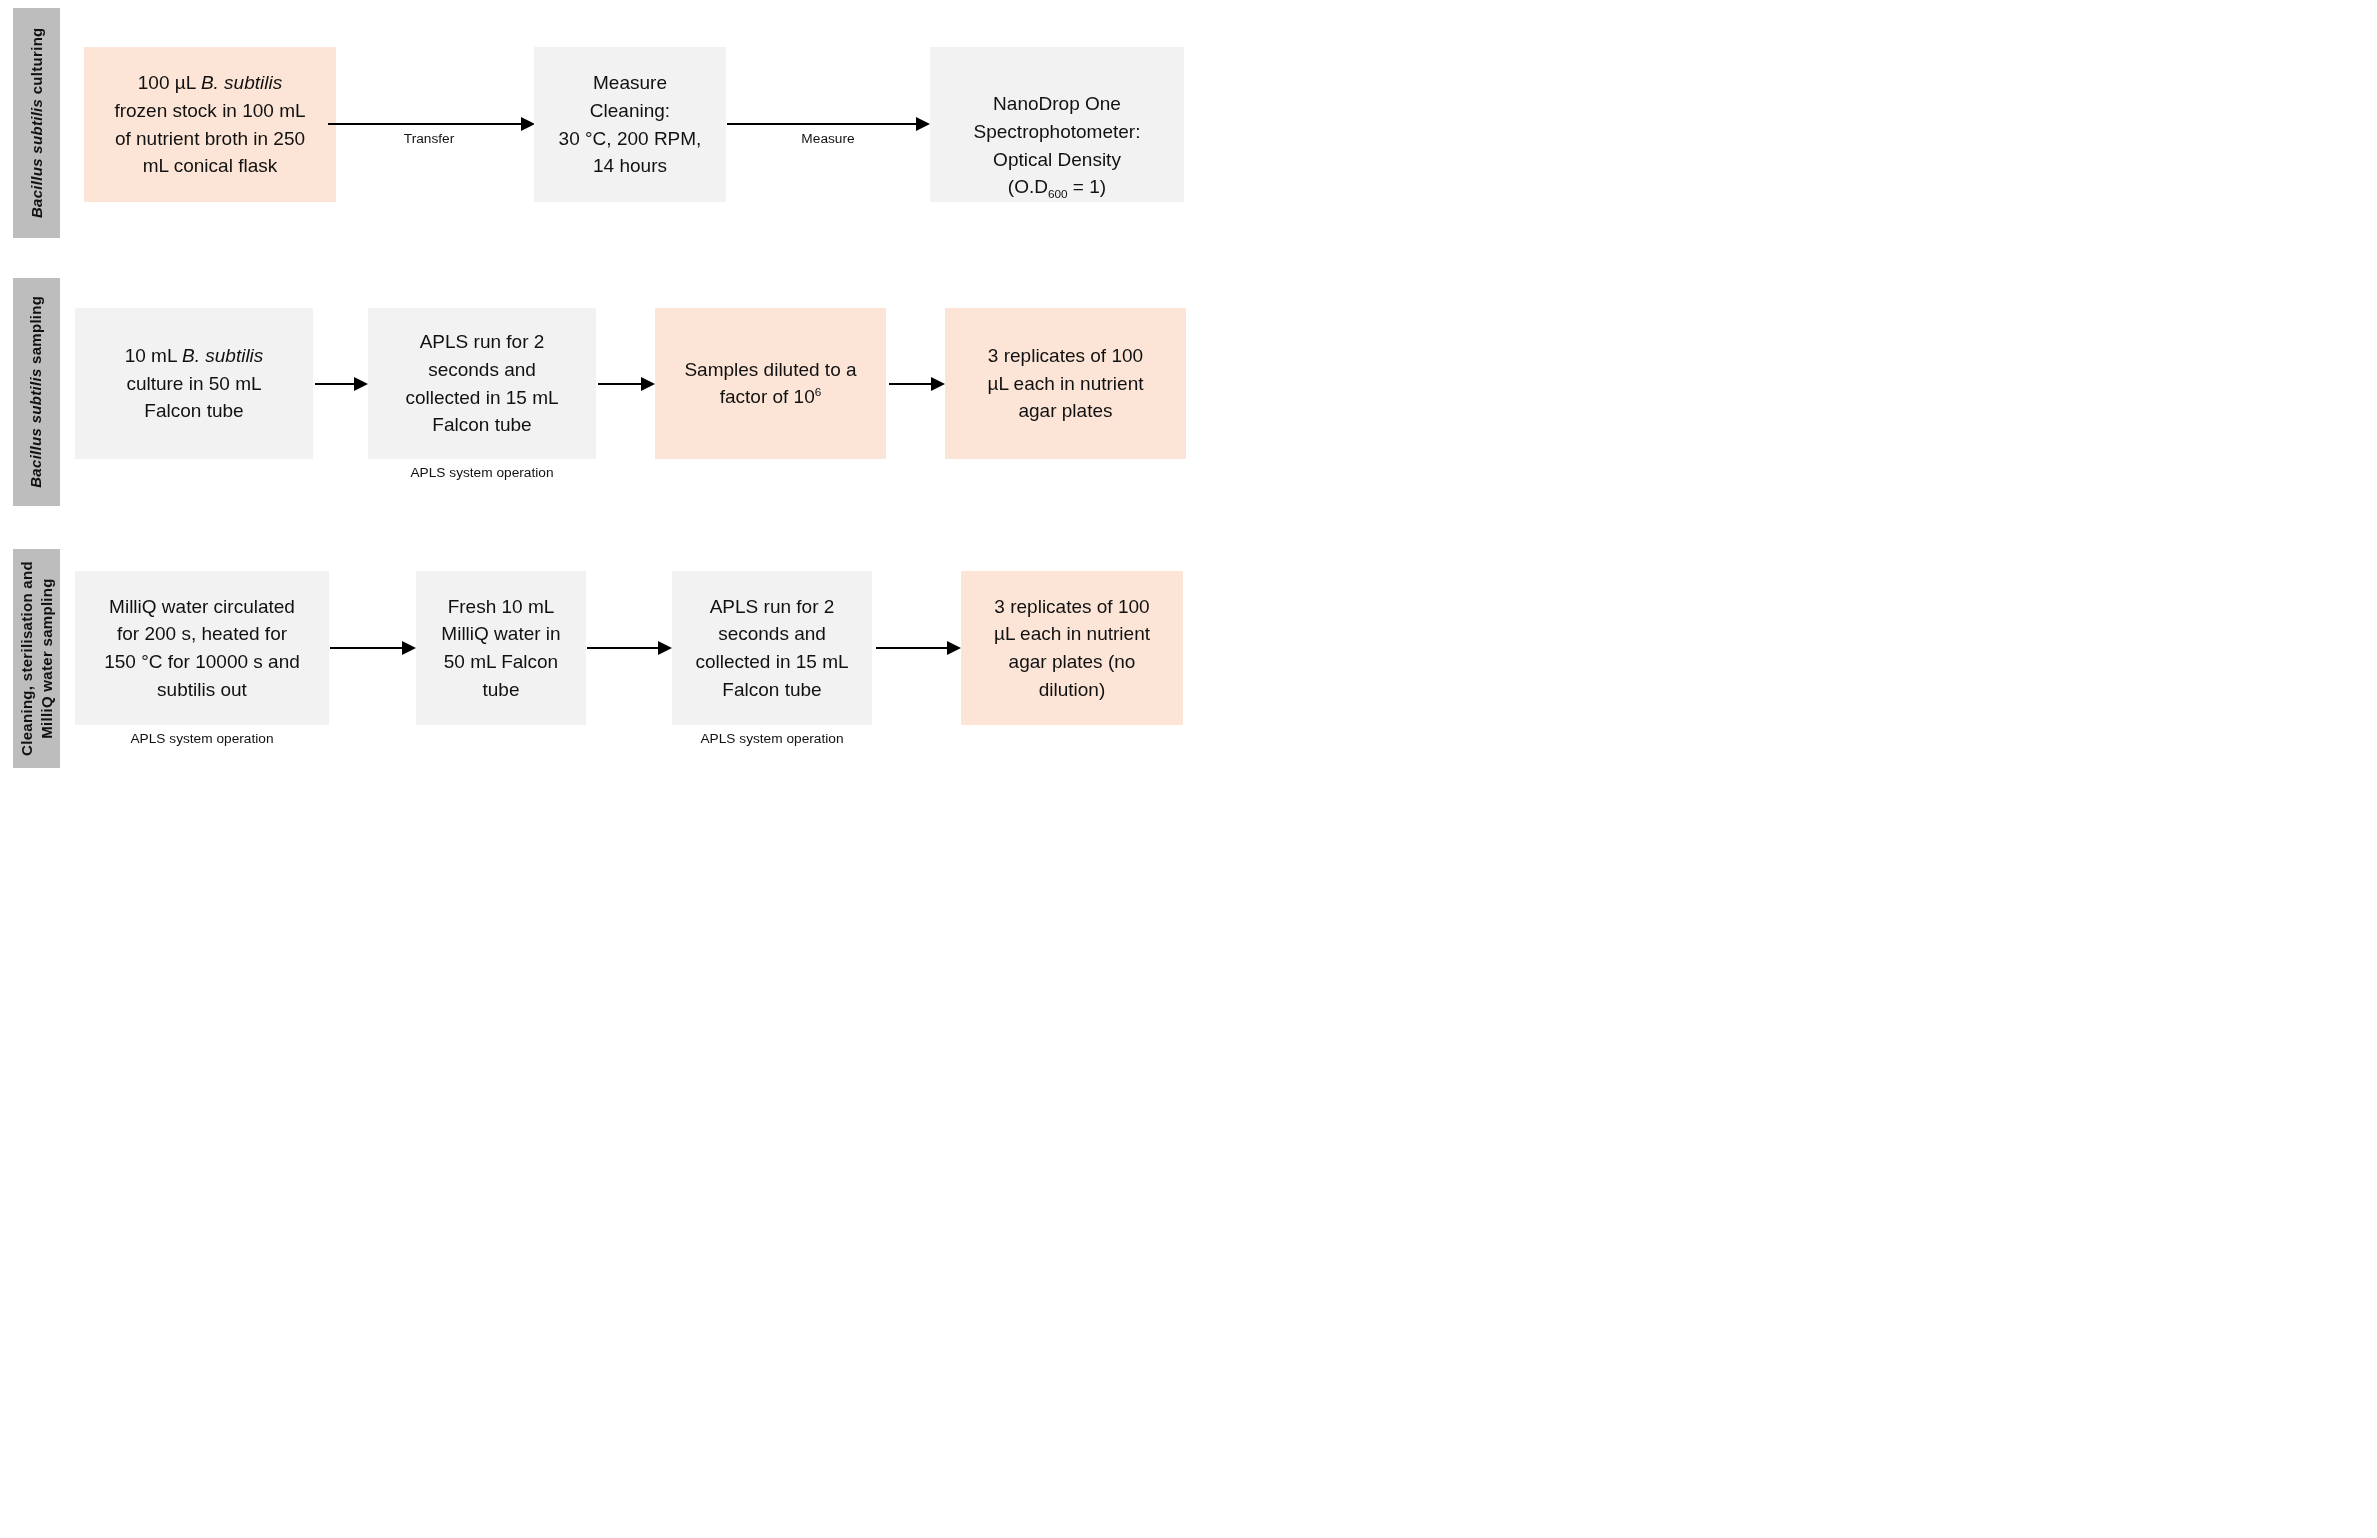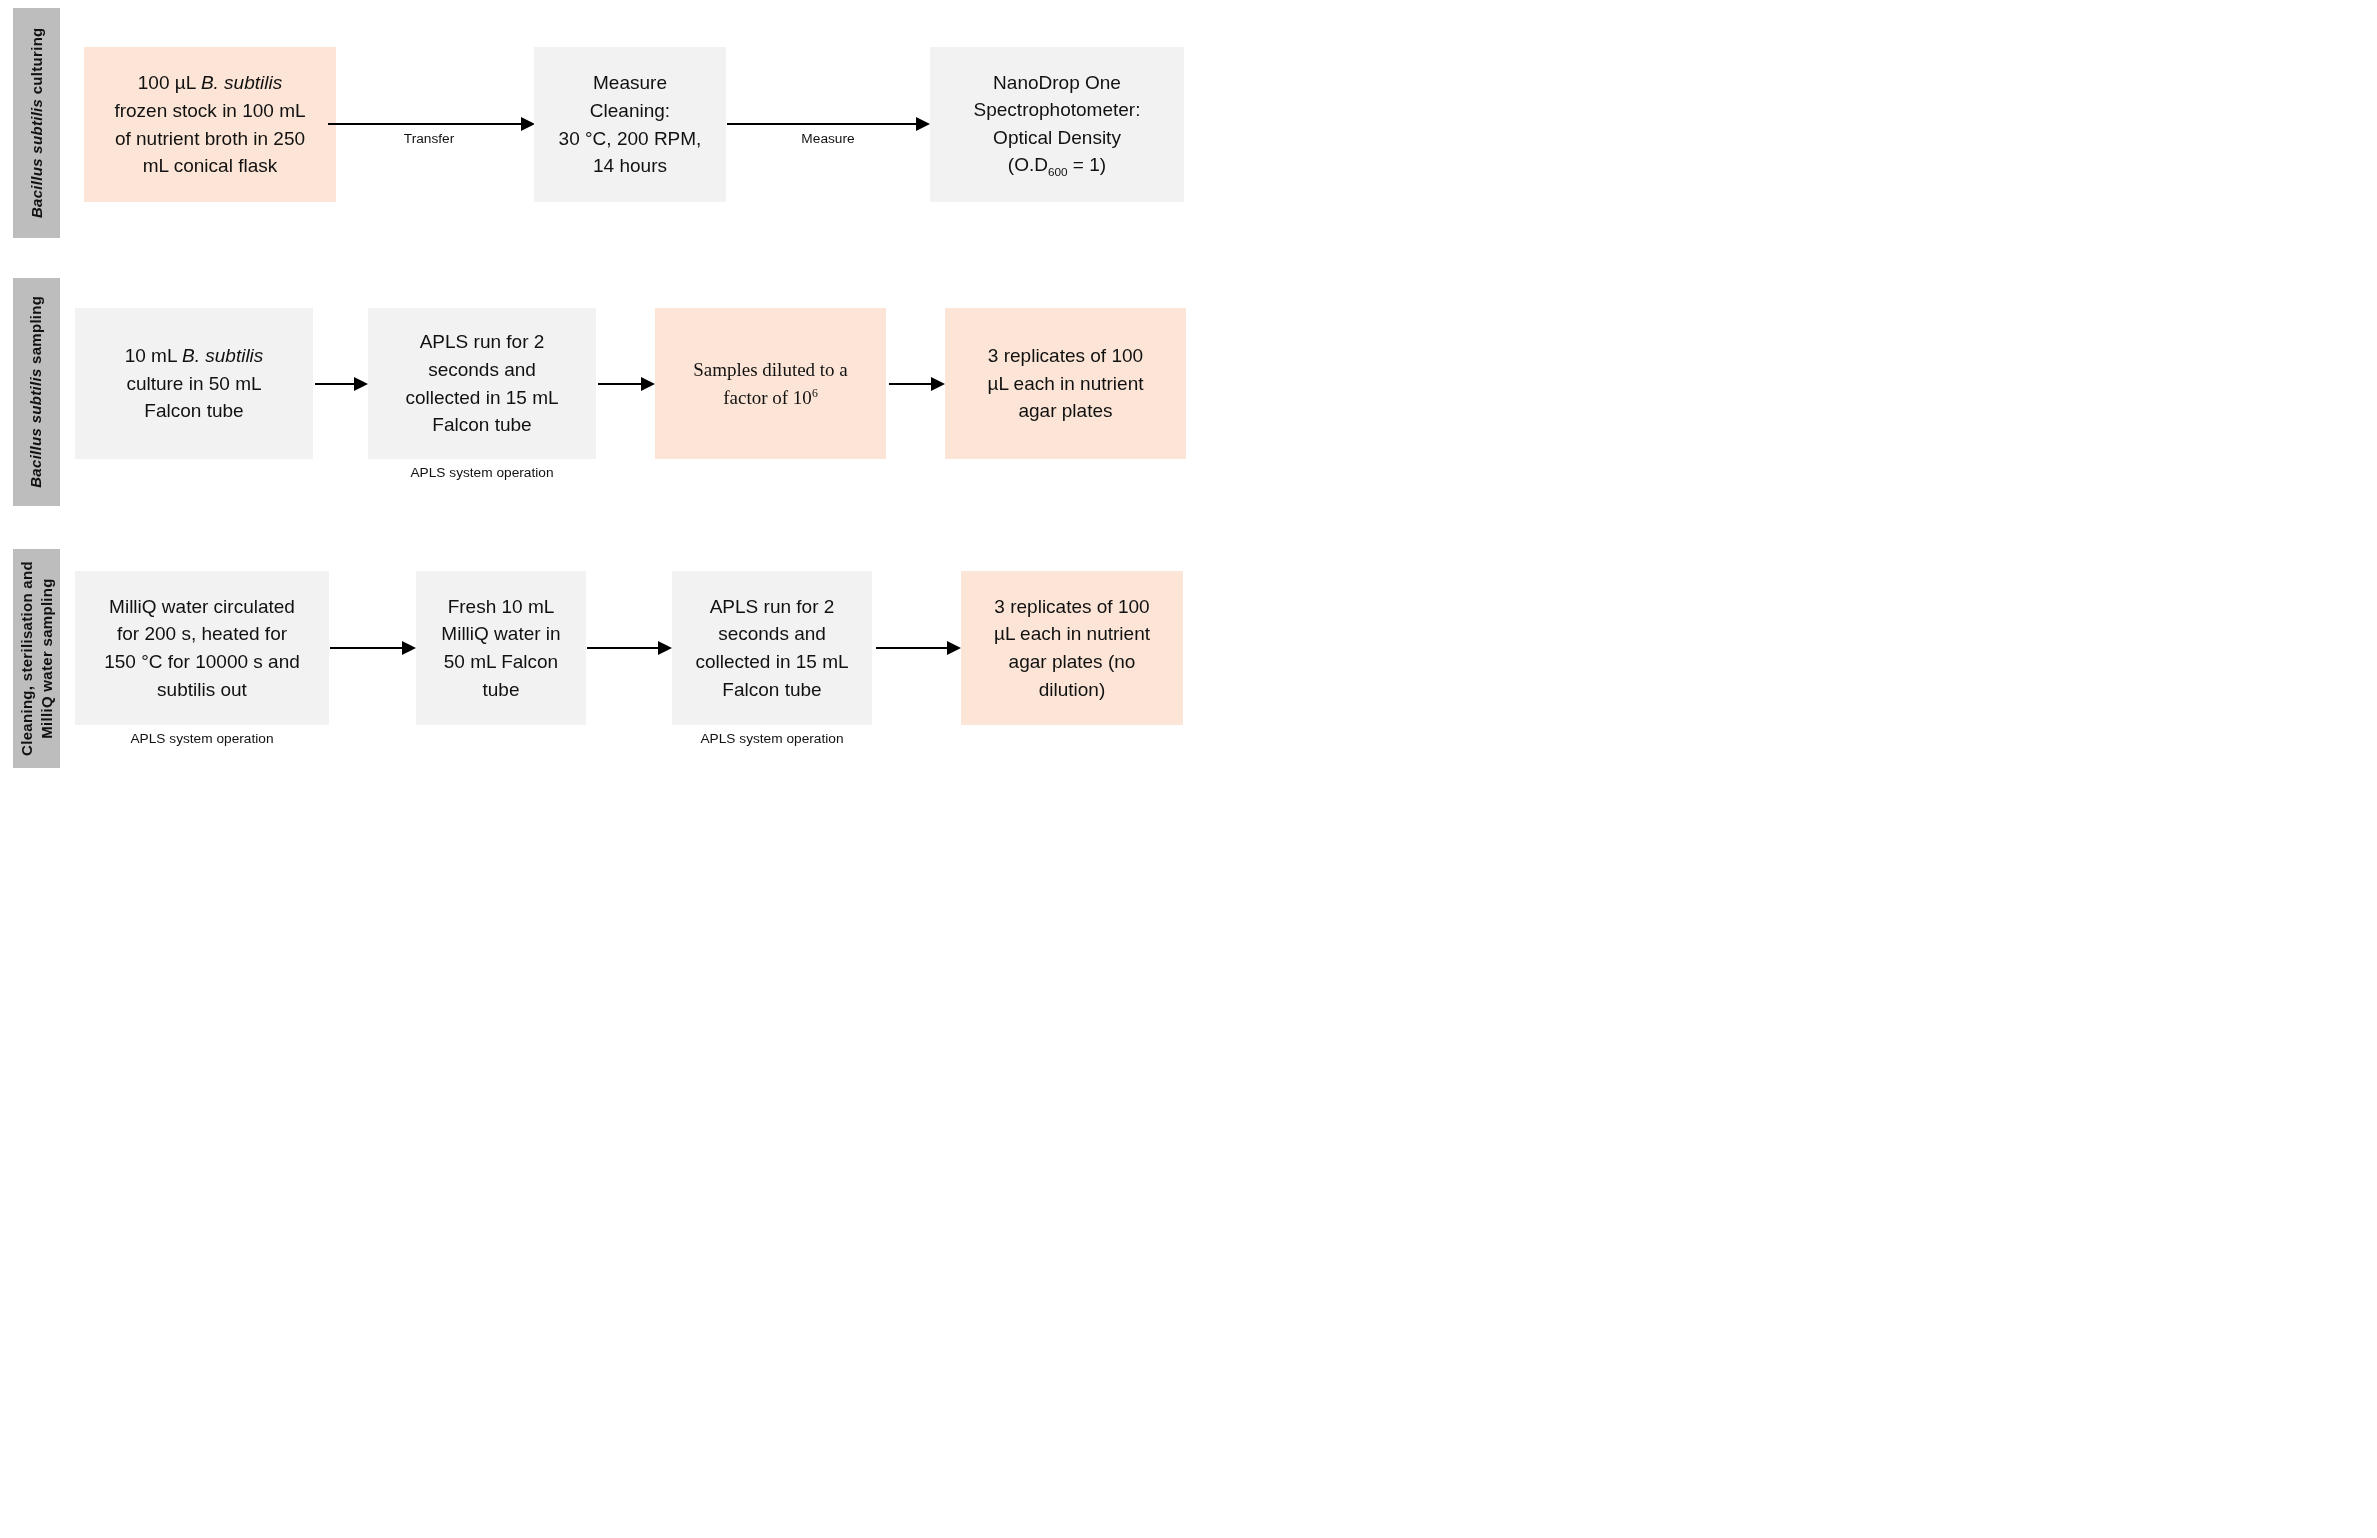--- a/index.html
+++ b/index.html
@@ -46,21 +46,21 @@
   <div class="box neutral" style="left: 534px; top: 47px; width: 192px; height: 155px; background: rgb(242, 242, 242);">
     <div class="box-text"><span>Measure</span><br><span>Cleaning:</span><br><span>30 °C, 200 RPM,</span><br><span>14 hours</span></div>
   </div>
 
   <div class="arrow" style="left:727px;top:124px;width:203px">
     <div class="arrow-line" style="background: rgb(0, 0, 0);"></div>
     <div class="arrow-head" style="border-left-color: rgb(0, 0, 0);"></div>
   </div>
   <div class="arrow-label" style="left:828px;top:131px">Measure</div>
 
-  <div class="box neutral" style="left: 930px; top: 47px; width: 254px; height: 155px; background: rgb(242, 242, 242);">
+  <div class="box neutral" style="left: 930px; top: 47px; width: 254px; height: 155px; background: rgb(242, 242, 242); align-items: flex-end;">
     <div class="box-text"><span>NanoDrop One</span><br><span>Spectrophotometer:</span><br><span>Optical Density</span><br><span>(O.D</span><sub>600</sub><span> = 1)</span></div>
   </div>
 
   <div class="vlabel" style="left: 13px; top: 278px; width: 47px; height: 228px; background: rgb(189, 189, 189);">
     <div class="vlabel-inner"><span style="font-style: italic;">Bacillus subtilis</span><span> sampling</span></div>
   </div>
 
   <div class="box neutral" style="left: 75px; top: 308px; width: 238px; height: 151px; background: rgb(242, 242, 242);">
     <div class="box-text"><span>10 mL </span><span style="font-style: italic;">B. subtilis</span><br><span>culture in 50 mL</span><br><span>Falcon tube</span></div>
   </div>
@@ -73,21 +73,21 @@
   <div class="box neutral" style="left: 368px; top: 308px; width: 228px; height: 151px; background: rgb(242, 242, 242);">
     <div class="box-text"><span>APLS run for 2</span><br><span>seconds and</span><br><span>collected in 15 mL</span><br><span>Falcon tube</span></div>
   </div>
   <div class="caption" style="left:482px;top:465px">APLS system operation</div>
 
   <div class="arrow" style="left:598px;top:384px;width:57px">
     <div class="arrow-line" style="background: rgb(0, 0, 0);"></div>
     <div class="arrow-head" style="border-left-color: rgb(0, 0, 0);"></div>
   </div>
 
-  <div class="box highlight" style="left: 655px; top: 308px; width: 231px; height: 151px; background: rgb(252, 229, 214); font-family: Liberation Serif, serif;">
+  <div class="box highlight" style="left: 655px; top: 308px; width: 231px; height: 151px; background: rgb(252, 229, 214);">
     <div class="box-text"><span>Samples diluted to a</span><br><span>factor of 10</span><sup>6</sup></div>
   </div>
 
   <div class="arrow" style="left:889px;top:384px;width:56px">
     <div class="arrow-line" style="background: rgb(0, 0, 0);"></div>
     <div class="arrow-head" style="border-left-color: rgb(0, 0, 0);"></div>
   </div>
 
   <div class="box highlight" style="left: 945px; top: 308px; width: 241px; height: 151px; background: rgb(252, 229, 214);">
     <div class="box-text"><span>3 replicates of 100</span><br><span>µL each in nutrient</span><br><span>agar plates</span></div>

